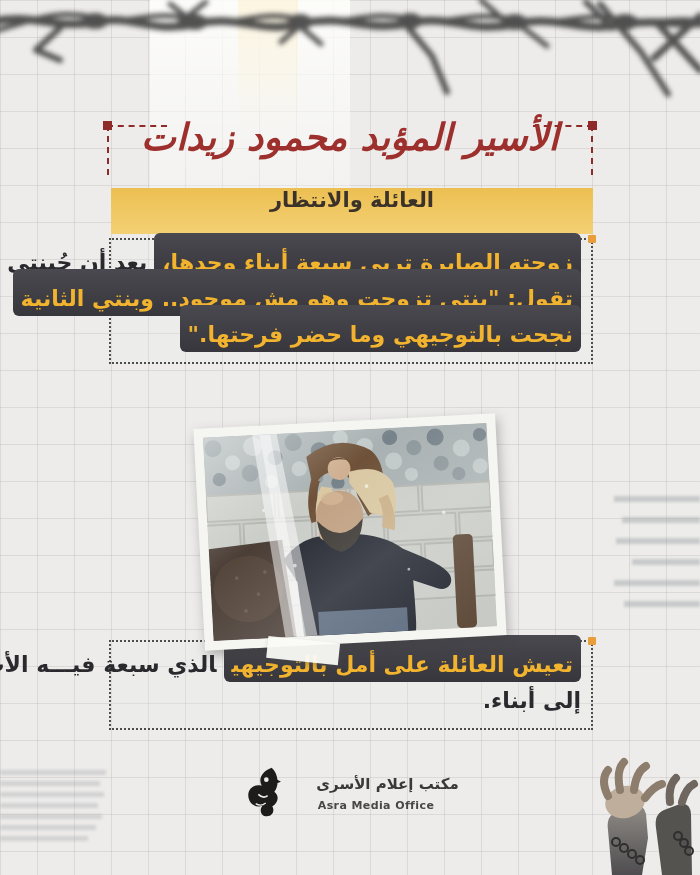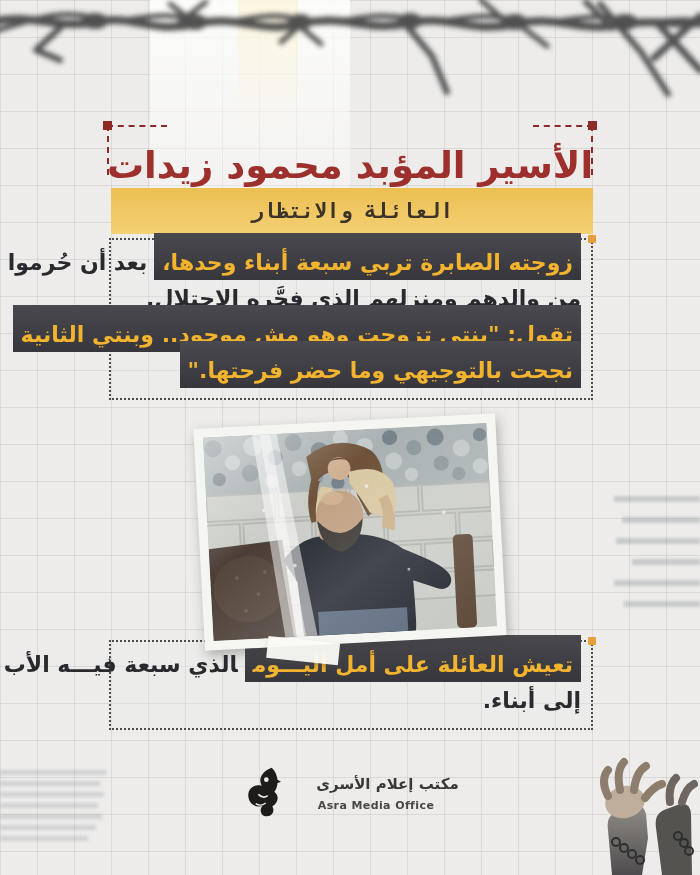--- a/index.html
+++ b/index.html
@@ -24,40 +24,40 @@
 
   .wire { position:absolute; top:-6px; left:0; z-index:2; }
 
   
   .bracket { position:absolute; top:125px; width:60px; height:50px; z-index:3; }
   .bracket.left  { left:107px; border-top:2px dashed #8e2b28; border-left:2px dashed #8e2b28; }
   .bracket.right { left:533px; border-top:2px dashed #8e2b28; border-right:2px dashed #8e2b28; }
   .bracket.left::before  { content:""; position:absolute; top:-6px; left:-6px;  width:9px; height:9px; background:#8e2b28; }
   .bracket.right::before { content:""; position:absolute; top:-6px; right:-6px; width:9px; height:9px; background:#8e2b28; }
 
-  .main-title { position:absolute; top:144px; left:0; right:0; text-align:center;
-    font-size:37px; font-weight:bold; color:#9d302d; direction:rtl; z-index:3; }
+  .main-title { position:absolute; top:116px; left:0; right:0; text-align:center;
+    font-size:37px; font-weight:bold; color:#9d302d; direction:rtl; z-index:3;font-style:italic; }
 
   .banner { position:absolute; top:188px; left:111px; width:482px; height:46px;
     background:linear-gradient(#ecbf52, #f4d074); z-index:3;
-    display:flex; align-items:center; justify-content:center;font-family:Liberation Mono, monospace; }
+    display:flex; justify-content:center; }
   .banner span { font-size:21px; font-weight:bold; color:#3b3329; direction:rtl; }
 
   
   .tbox { position:absolute; left:109px; width:484px; border:2px dotted #4c4c49;
     padding:6px 10px 8px; direction:rtl; text-align:right; z-index:3; background:rgba(237,236,235,0.25); }
   .tbox::after { content:""; position:absolute; top:-5px; right:-5px; width:8px; height:8px;
     background:#e89f3b; border-radius:1px; }
   .tbox.b1 { top:238px; }
   .tbox.b2 { top:640px; }
 
   .tline { height:36px; line-height:34px; font-size:22px; font-weight:bold; color:#2a292e;
     white-space:nowrap; }
   .hl { background:linear-gradient(#4a494f, #37363c); color:#f2b32e;
-    padding:17px 8px 5px; margin-inline-end:7px; }
+    padding:17px 8px 5px; margin-inline-end:7px;border-radius:6px; }
 
   
   .photo-wrap { position:absolute; left:199px; top:421px; width:302px;
     background:#f5f5f2; padding:9px; transform:rotate(-3deg);
     box-shadow:2px 5px 12px rgba(60,60,60,0.35); z-index:4; }
   .photo-wrap svg { display:block; }
   .tape-out { position:absolute; left:62px; bottom:-16px; width:72px; height:22px;
     background:rgba(250,250,247,0.95); transform:rotate(9deg);
     box-shadow:1px 3px 5px rgba(80,80,80,0.3); }
 
@@ -112,24 +112,21 @@
 
   <div class="bracket left"></div>
   <div class="bracket right"></div>
   <h1 class="main-title">الأسير المؤبد محمود زيدات</h1>
   <div class="banner">
     <span>العائلة والانتظار</span>
   </div>
 
   <div class="tbox b1">
     <div class="tline">
-      <span class="hl">زوجته الصابرة تربي سبعة أبناء وحدها،</span><span>بعد أن حُرموا</span>
-    </div>
-    <div class="tline">
-      <span>من والدهم ومنزلهم الذي فجَّره الاحتلال.</span>
+      <span class="hl">زوجته الصابرة تربي سبعة أبناء وحدها،</span><span>بعد أن حُبنتي</span>
     </div>
     <div class="tline">
       <span class="hl">تقول: "بنتي تزوجت وهو مش موجود.. وبنتي الثانية</span>
     </div>
     <div class="tline">
       <span class="hl">نجحت بالتوجيهي وما حضر فرحتها."</span>
     </div>
   </div>
 
   <div class="photo-wrap">
@@ -229,21 +226,21 @@
       <circle cx="210" cy="150" r="1.5" fill="#fff" opacity="0.6"></circle>
         <circle cx="60" cy="80" r="1.5" fill="#fff" opacity="0.6"></circle>
       <circle cx="250" cy="92" r="2" fill="#fff" opacity="0.6"></circle>
       <rect width="300" height="215" fill="url(#sheen)"></rect>
     </svg>
     <div class="tape-out"></div>
   </div>
 
   <div class="tbox b2">
     <div class="tline">
-      <span class="hl">تعيش العائلة على أمل اليـــوم</span><span>الذي سبعة فيـــه الأب</span>
+      <span class="hl">تعيش العائلة على أمل بالتوجيهي</span><span>الذي سبعة فيـــه الأب</span>
     </div>
     <div class="tline">
       <span>إلى أبناء.</span>
     </div>
   </div>
 
   <div class="logo">
     <svg width="40" height="70" viewBox="0 0 60 80">
       <path fill="#1d1c1a" d="M46,2 C30,8 26,20 31,29 C20,26 10,33 11,45 C12,57 23,63 32,59 C27,66 30,75 39,75 C47,75 51,67 47,60 C56,55 58,44 50,38 C57,30 57,12 46,2 Z"></path>
       <path fill="#1d1c1a" d="M47,16 L60,23 L46,28 Z"></path>

